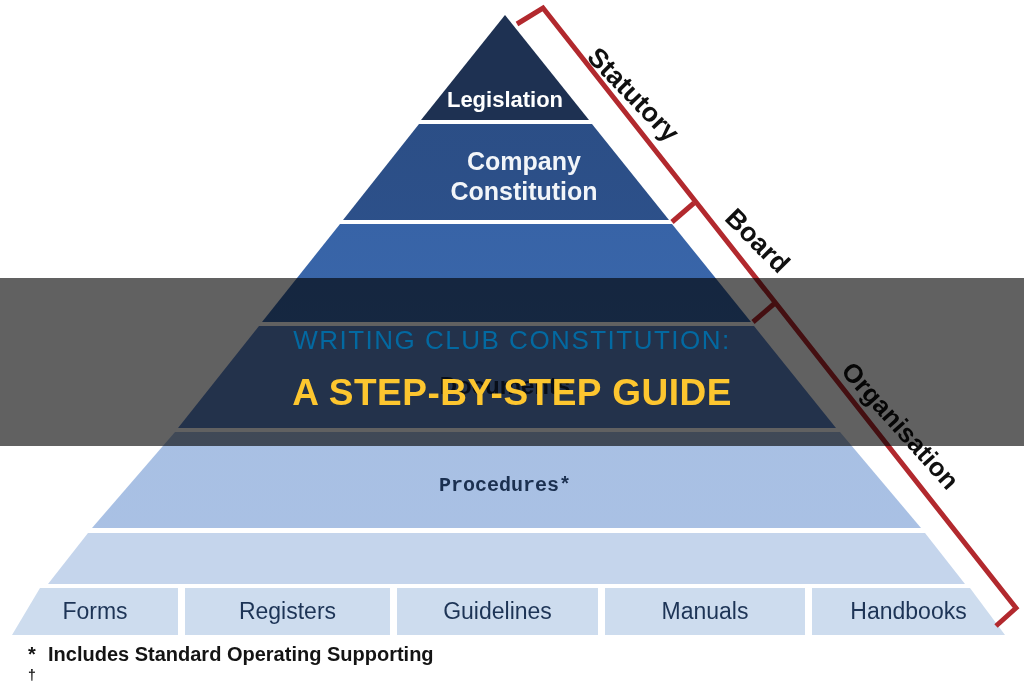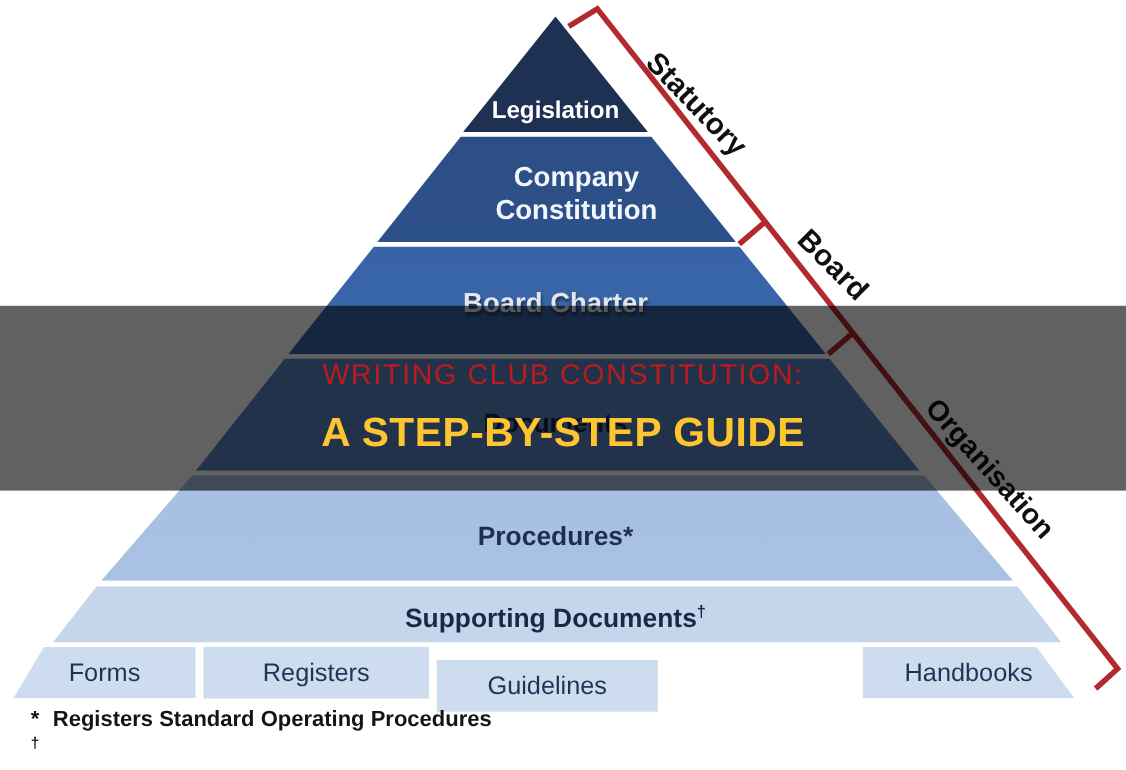--- a/index.html
+++ b/index.html
@@ -16,44 +16,44 @@
   .l4{clip-path:polygon(259px 326px,754px 326px,836px 428px,178px 428px);background:#5d83c4;}
   .l5{clip-path:polygon(175px 432px,840px 432px,921px 528px,92px 528px);
       background:linear-gradient(180deg,#a3bce1 0%,#abc2e5 100%);}
   .l6{clip-path:polygon(88px 533px,925px 533px,965px 584px,48px 584px);background:#c5d5ec;}
 
   .lab{position:absolute;left:0;width:1010px;text-align:center;font-weight:700;z-index:2;}
   .lab-legislation{top:87px;font-size:22px;color:#ffffff;}
   .lab-company{top:146px;left:404px;width:240px;font-size:25px;line-height:30px;color:#f2f5f9;}
   .lab-board{top:262px;font-size:25px;color:#e3e7ec;text-shadow:1px 2px 3px rgba(0,0,0,.55);}
   .lab-policies{top:372px;font-size:24px;color:#15253f;}
-  .lab-procedures{top:474px;font-size:24px;color:#1b3050;}
+  .lab-procedures{top:474px;font-size:20px;color:#1b3050;font-family:Liberation Mono, monospace;}
   .lab-supporting{top:548px;font-size:24px;color:#162a46;}
   .lab-supporting sup{font-size:15px;}
 
   .box{position:absolute;top:588px;height:47px;background:#cddcee;z-index:2;
        display:flex;align-items:center;justify-content:center;
        font-size:23px;color:#1d3456;font-weight:400;}
   .box-forms{left:12px;width:166px;clip-path:polygon(28px 0,166px 0,166px 47px,0 47px);}
   .box-registers{left:185px;width:205px;}
-  .box-guidelines{left:397px;width:201px;margin-top:12px;}
+  .box-guidelines{left:397px;width:201px;}
   .box-manuals{left:605px;width:200px;}
-  .box-handbooks{left:784px;width:193px;clip-path:polygon(0 0,158px 0,193px 47px,0 47px);}
+  .box-handbooks{left:812px;width:193px;clip-path:polygon(0 0,158px 0,193px 47px,0 47px);}
 
   .bracket-svg{position:absolute;inset:0;z-index:3;}
   .bl{position:absolute;font-weight:700;color:#101010;white-space:nowrap;z-index:4;}
   .bl-statutory{left:633px;top:95px;font-size:27px;transform:translate(-50%,-50%) rotate(46deg);}
   .bl-board{left:757px;top:241px;font-size:27px;transform:translate(-50%,-50%) rotate(45deg);}
   .bl-organisation{left:900px;top:426px;font-size:26px;transform:translate(-50%,-50%) rotate(48deg);}
 
   .band{position:absolute;left:0;top:278px;width:1024px;height:168px;
         background:rgba(0,0,0,0.62);z-index:5;}
 
   .title-line{position:absolute;left:0;width:100%;text-align:center;z-index:6;white-space:nowrap;}
-  .title-1{top:325px;font-size:26px;font-weight:500;color:#b91c1c;letter-spacing:1.5px;}
+  .title-1{top:325px;font-size:26px;font-weight:500;color:#0369a1;letter-spacing:1.5px;}
   .title-2{top:372px;font-size:37px;font-weight:700;color:#fdc62f;letter-spacing:0.5px;}
 
   .fns{position:absolute;left:28px;top:641px;z-index:2;font-size:20px;line-height:26px;
        color:#141414;font-weight:600;}
   .fn-row{display:flex;align-items:baseline;}
   .fn-marker{display:inline-block;width:20px;}
   .fn-marker.sup{font-size:14px;position:relative;top:-5px;}
 </style>
 </head>
 <body>
@@ -62,35 +62,34 @@
 
   <div class="layer l1"></div>
   <div class="layer l2"></div>
   <div class="layer l3"></div>
   <div class="layer l4"></div>
   <div class="layer l5"></div>
   <div class="layer l6"></div>
 
   <div class="lab lab-legislation">Legislation</div>
   <div class="lab lab-company">Company Constitution</div>
-  <div class="lab lab-board">Board Charter</div>
   <div class="lab lab-policies">Documents</div>
   <div class="lab lab-procedures">Procedures*</div>
-  <div class="lab lab-supporting">
-    <span>Supporting Documents</span><sup>†</sup>
-  </div>
 
   <div class="box box-registers">
     <span>Registers</span>
     </div>
   <div class="box box-forms">
     <span>Forms</span>
     </div>
   <div class="box box-guidelines">
     <span>Guidelines</span>
+    </div>
+  <div class="box box-manuals">
+    <span>Manuals</span>
     </div>
   <div class="box box-handbooks">
     <span>Handbooks</span>
     </div>
 
   <svg class="bracket-svg" width="1024" height="700" viewBox="0 0 1024 700">
     <path d="M517 24 L543 8 L1016 608 L996 626" fill="none" stroke="#b2292e" stroke-width="5"></path>
     <path d="M694 203 L672 222" fill="none" stroke="#b2292e" stroke-width="5"></path>
     <path d="M775 303 L753 322" fill="none" stroke="#b2292e" stroke-width="5"></path>
   </svg>
@@ -99,20 +98,20 @@
   <div class="bl bl-organisation">Organisation</div>
 
   <div class="band"></div>
 
   <div class="title-line title-1">WRITING CLUB CONSTITUTION:</div>
   <div class="title-line title-2">A STEP-BY-STEP GUIDE</div>
 
   <div class="fns">
     <div class="fn-row">
       <span class="fn-marker">*</span>
-      <span>Registers Standard Operating Procedures</span>
+      <span>Includes Standard Operating Supporting</span>
     </div>
     <div class="fn-row">
       <span class="fn-marker sup">†</span>
     </div>
   </div>
 
 </div>
 
 </body></html>

